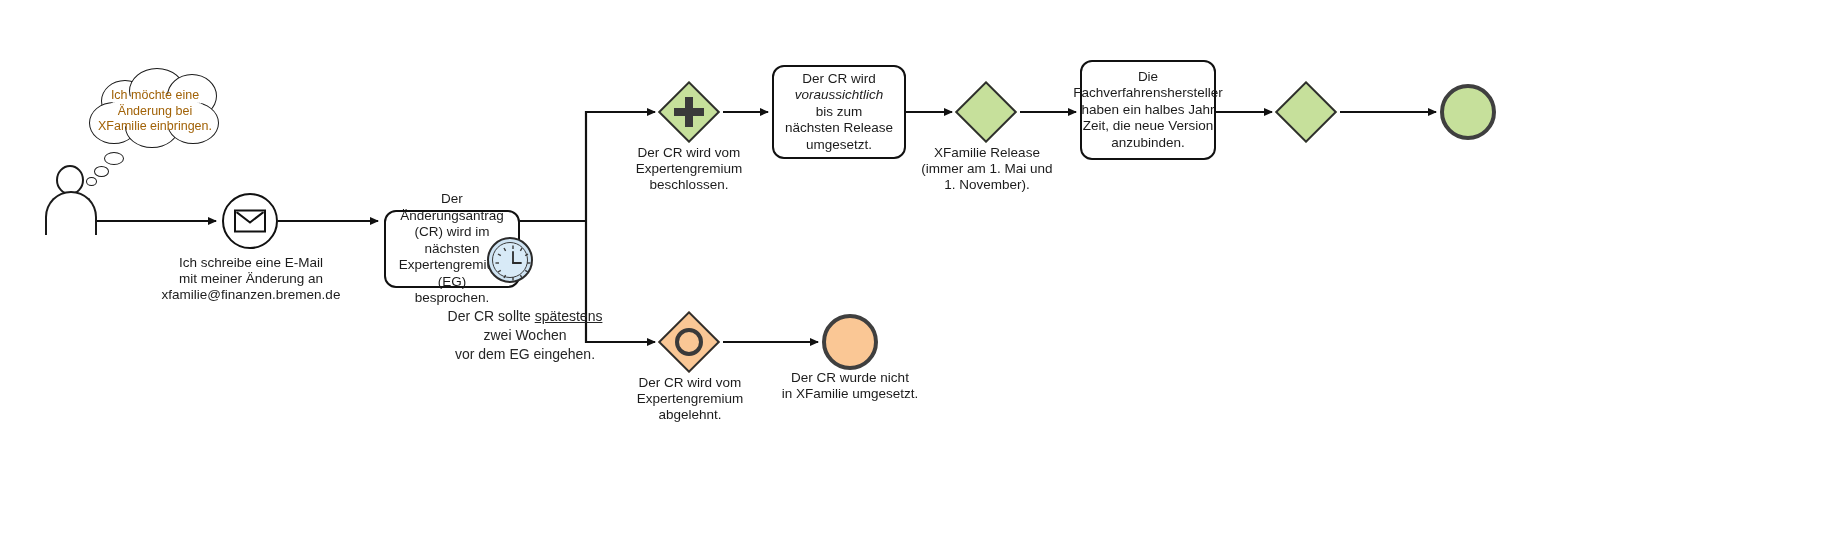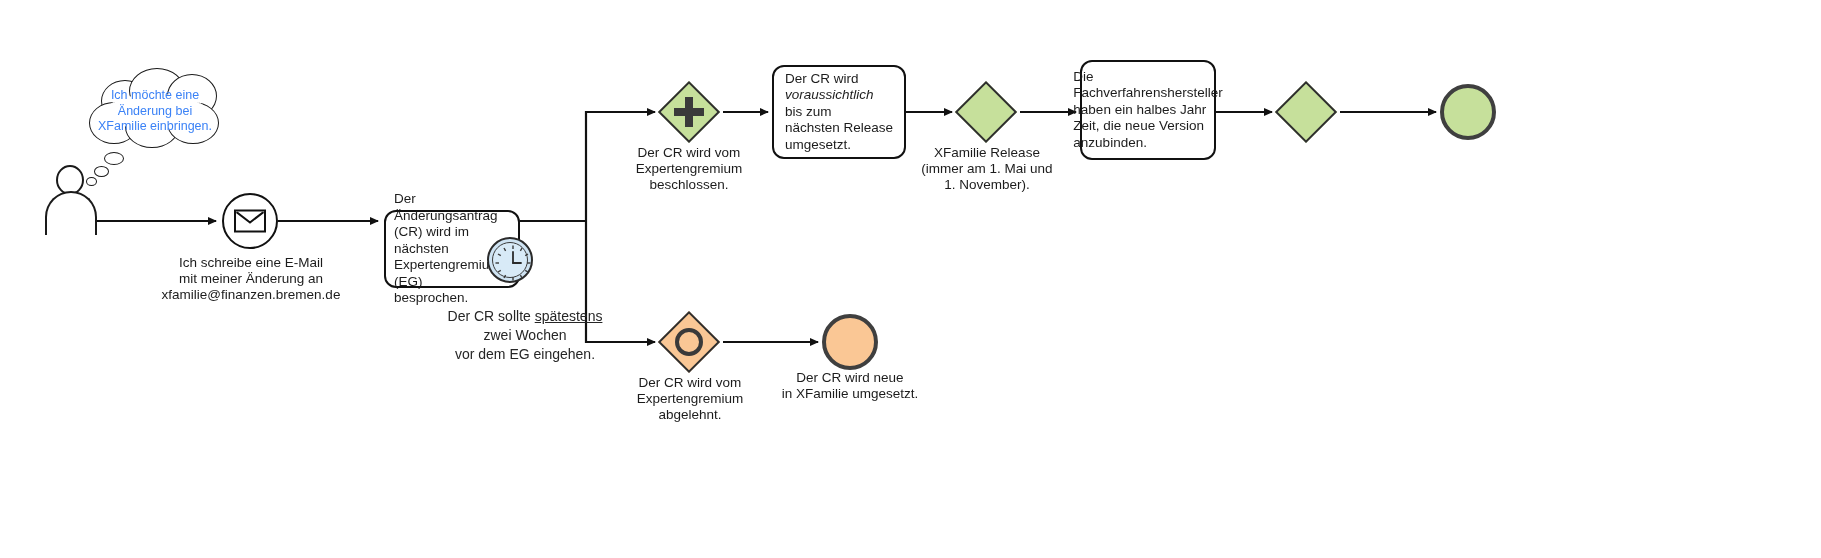--- a/index.html
+++ b/index.html
@@ -86,21 +86,21 @@
     height: 78px;
   }
   .thought .cloud-text {
     position: absolute;
     left: 8px;
     top: 20px;
     width: 128px;
     text-align: center;
     font-size: 12.5px;
     line-height: 1.25;
-    color: #3b82f6;
+    color: #a16207;
     white-space: pre-line;
     z-index: 2;
   }
   .bubble {
     position: absolute;
     border: 1.6px solid #1a1a1a;
     border-radius: 50%;
     background: #fff;
   }
 
@@ -165,20 +165,21 @@
   
   .task {
     position: absolute;
     box-sizing: border-box;
     border: 2.2px solid #111;
     border-radius: 12px;
     background: #ffffff;
     display: flex;
     align-items: center;
     justify-content: center;
+    text-align: center;
     font-size: 13.5px;
     line-height: 1.22;
     color: #1c1c1c;
     padding: 4px 8px;
   }
   .task span { display: block; white-space: pre-line; }
 
   
   .gateway {
     position: absolute;
@@ -377,16 +378,16 @@
 
   <div class="gateway" style="left:658px; top:311px;">
     <div class="diamond" style="background:#FAC795;"></div>
     <div class="marker marker-ring"></div>
   </div>
   <div class="node-label" style="left:610px; top:375px; width:160px;">Der CR wird vom
 Expertengremium
 abgelehnt.</div>
 
   <div class="event end" style="left:822px; top:314px; background:#FAC795;"></div>
-  <div class="node-label" style="left:770px; top:370px; width:160px;">Der CR wird neue
+  <div class="node-label" style="left:770px; top:370px; width:160px;">Der CR wurde nicht
 in XFamilie umgesetzt.</div>
 
 </div>
 
 </body></html>

